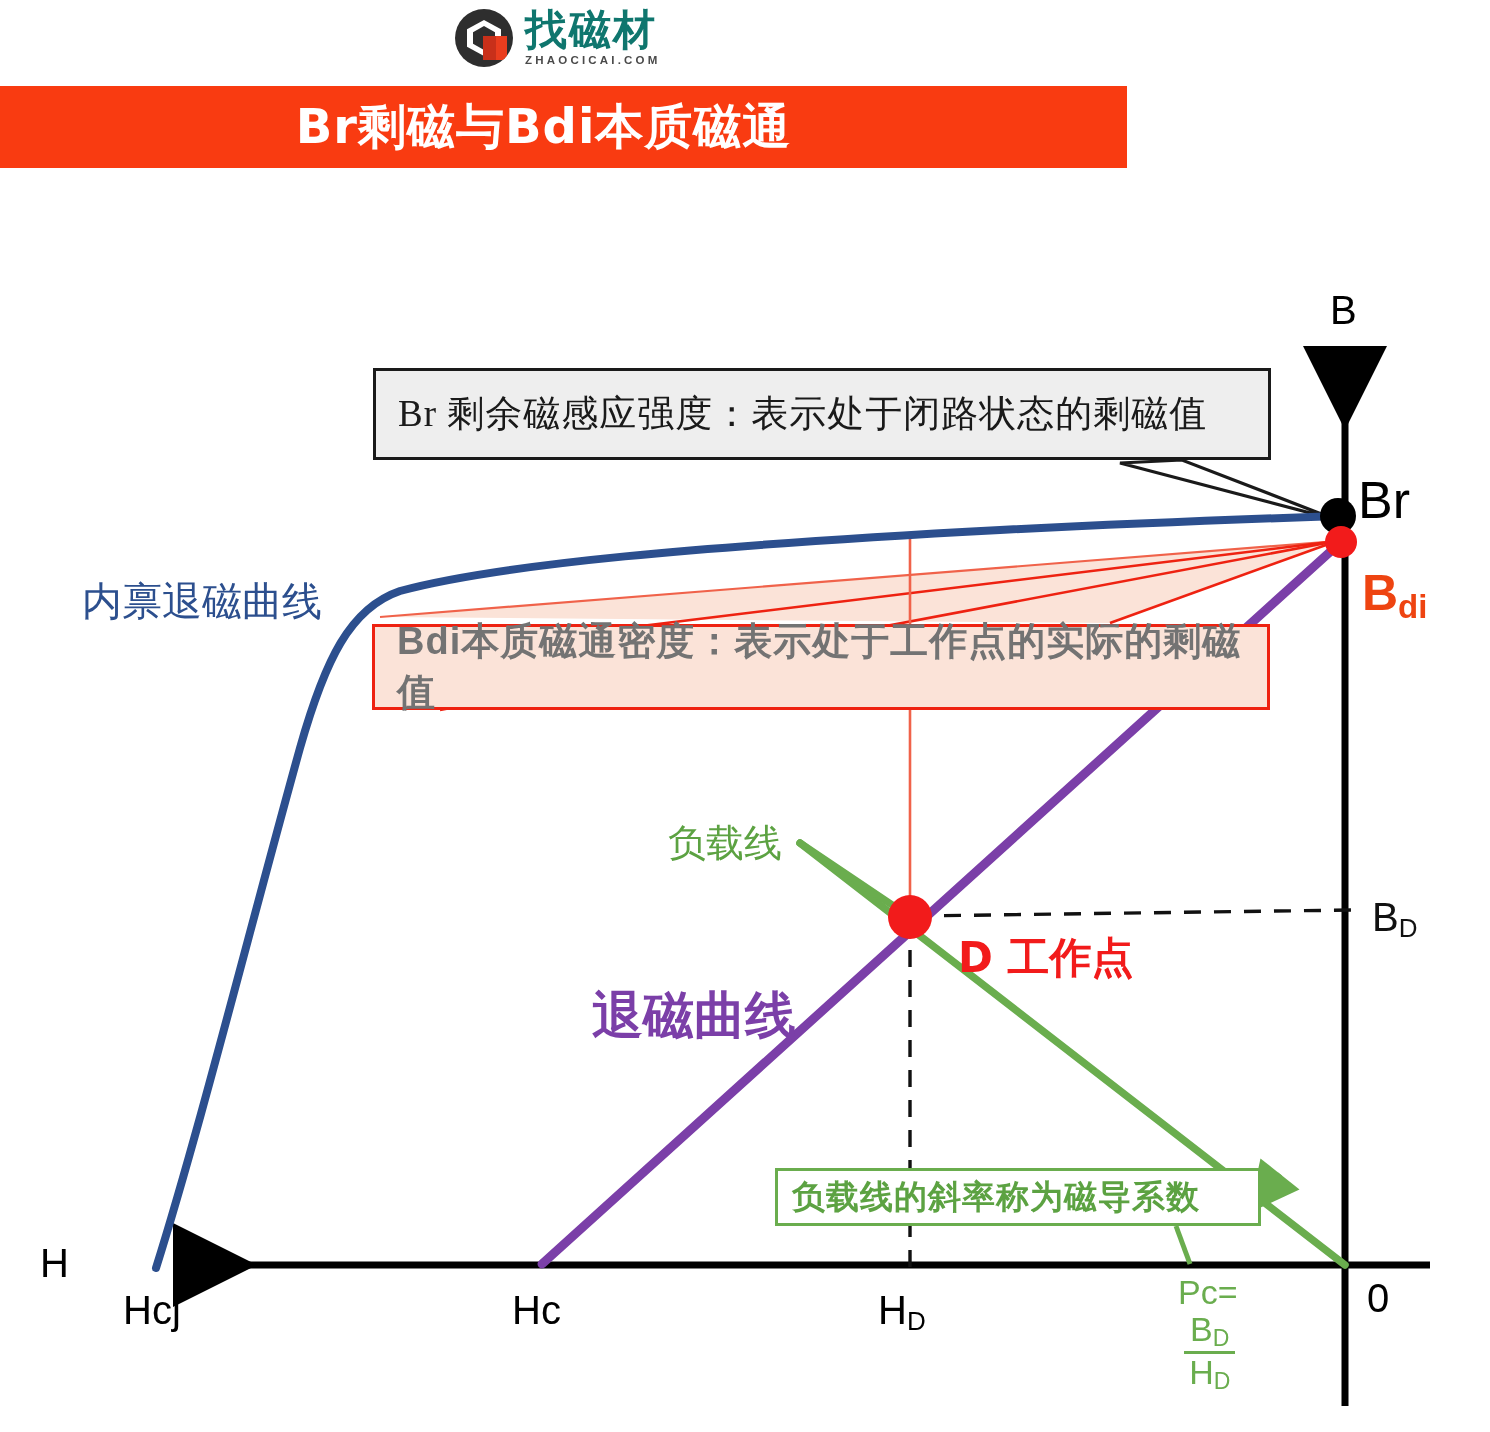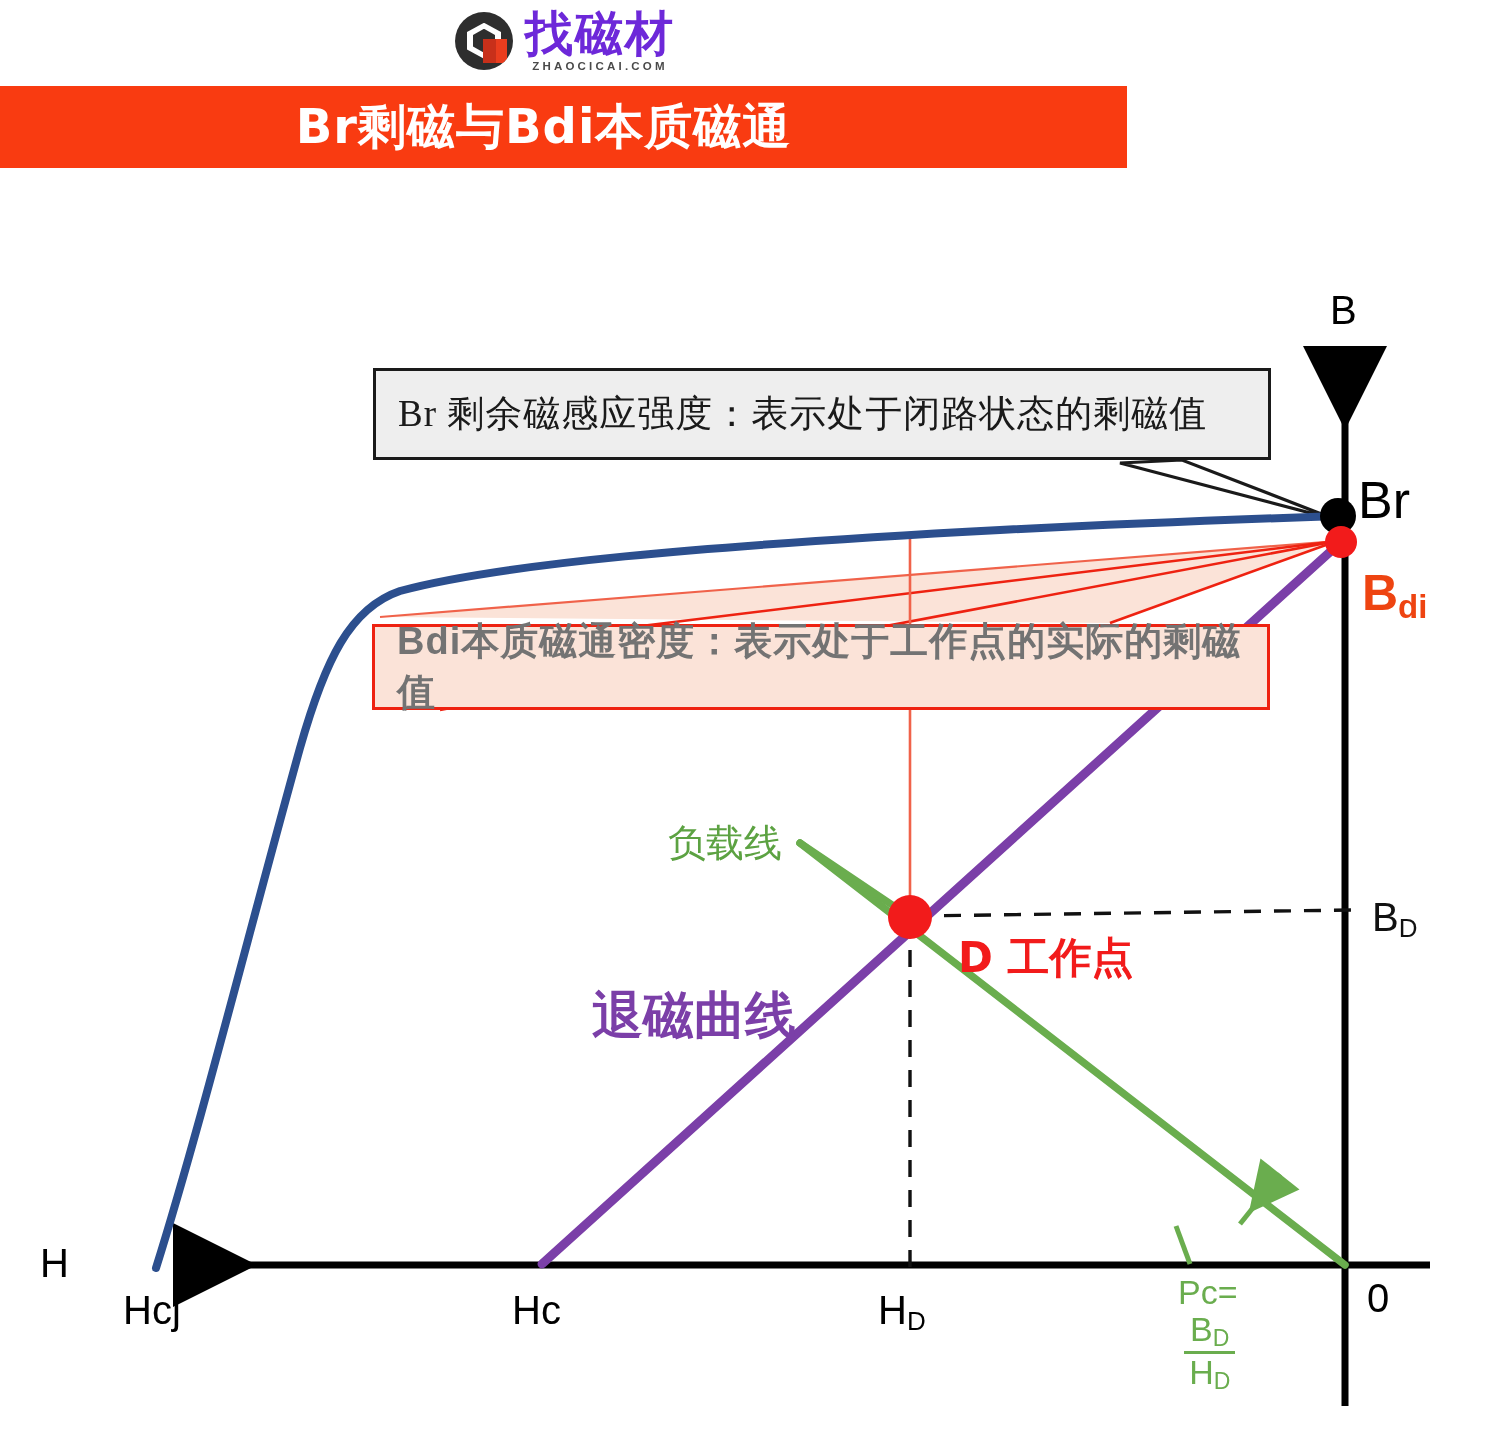--- a/index.html
+++ b/index.html
@@ -27,21 +27,21 @@
     clip-path:polygon(50% 0%,100% 26%,100% 74%,50% 100%,0% 74%,0% 26%);
   }
   .logo-mark .sq{
     position:absolute;left:28px;top:27px;width:24px;height:24px;background:#ea3d1e;
     transform:rotate(0deg);
   }
   .logo-mark .sq2{
     position:absolute;left:28px;top:27px;width:13px;height:24px;background:#c8301a;
   }
   .logo-text-wrap{display:flex;flex-direction:column;line-height:1;}
-  .logo-cn{font-size:48px;font-weight:bold;color:#6d28d9;letter-spacing:2px;font-family:"DejaVu Sans",sans-serif;}
+  .logo-cn{font-size:42px;font-weight:bold;color:#0f766e;letter-spacing:2px;font-family:"DejaVu Sans",sans-serif;}
   .logo-en{font-size:11.5px;font-weight:bold;color:#4a4a4a;letter-spacing:3.2px;margin-top:4px;text-align:center;}
 
   
   #title-bar{
     position:absolute;left:0;top:86px;width:1127px;height:82px;
     background:#f93b11;display:flex;align-items:center;justify-content:center;
   }
   #title-text{
     color:#ffffff;font-size:48px;font-weight:bold;letter-spacing:1px;
     font-family:"DejaVu Sans",sans-serif;
@@ -167,20 +167,21 @@
 
     <line x1="800" y1="675" x2="910" y2="749" stroke="#6aad4e" stroke-width="7.5" stroke-linecap="round"></line>
 
     <circle cx="1338" cy="348" r="18" fill="#000"></circle>
 
     <circle cx="1341" cy="374" r="16" fill="#f21b1b"></circle>
 
     <circle cx="910" cy="749" r="22" fill="#f21b1b"></circle>
   </svg>
 
+  <div class="lbl" id="intrinsic-label">内禀退磁曲线</div>
   <div class="lbl" id="demag-label">退磁曲线</div>
   <div class="lbl" id="load-label">负载线</div>
 
   <div class="lbl" id="br-label">Br</div>
   <div class="lbl" id="bdi-label"><span>B</span><span class="sub">di</span></div>
   <div class="lbl" id="bd-label"><span>B</span><span class="sub">D</span></div>
   <div class="lbl" id="d-label">D 工作点</div>
 
   <div class="lbl ax-lbl" style="left:40px;top:1073px;">H</div>
   <div class="lbl ax-lbl" style="left:1330px;top:120px;">B</div>
@@ -188,20 +189,23 @@
   <div class="lbl tick-lbl" style="left:512px;top:1120px;">Hc</div>
   <div class="lbl tick-lbl" style="left:878px;top:1120px;"><span>H</span><span class="sub">D</span></div>
   <div class="lbl tick-lbl" style="left:1367px;top:1108px;">0</div>
 
   <div class="callout" id="br-callout">
     <div class="txt">Br 剩余磁感应强度：表示处于闭路状态的剩磁值</div>
   </div>
   <div class="callout" id="bdi-callout">
     <div class="txt">Bdi本质磁通密度：表示处于工作点的实际的剩磁值</div>
   </div>
+  <div class="callout" id="pc-callout">
+    <div class="txt">负载线的斜率称为磁导系数</div>
+  </div>
 
   <div class="lbl" id="pc-formula">
     <span>Pc=</span>
     <span class="frac">
       <span class="num"><span>B</span><span class="sub">D</span></span>
       <span class="den"><span>H</span><span class="sub">D</span></span>
     </span>
   </div>
 
 </div>

